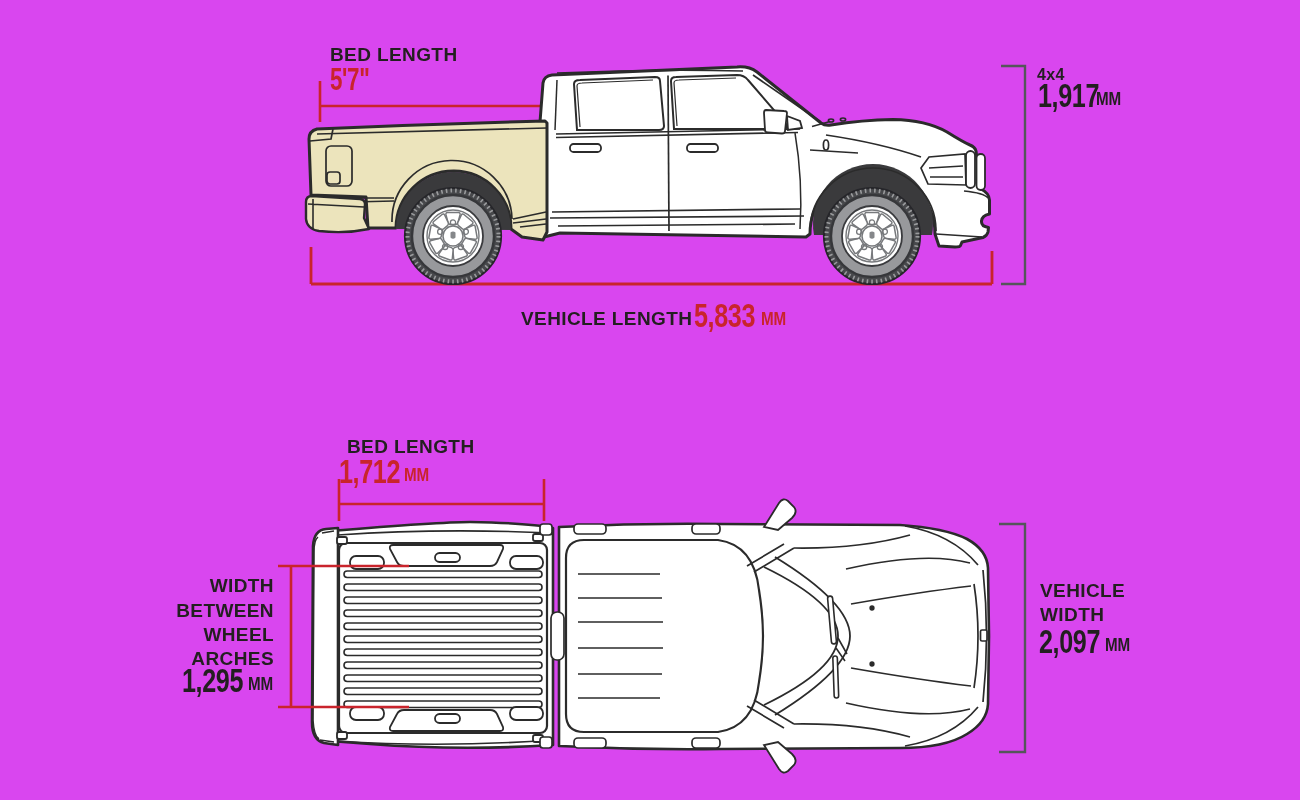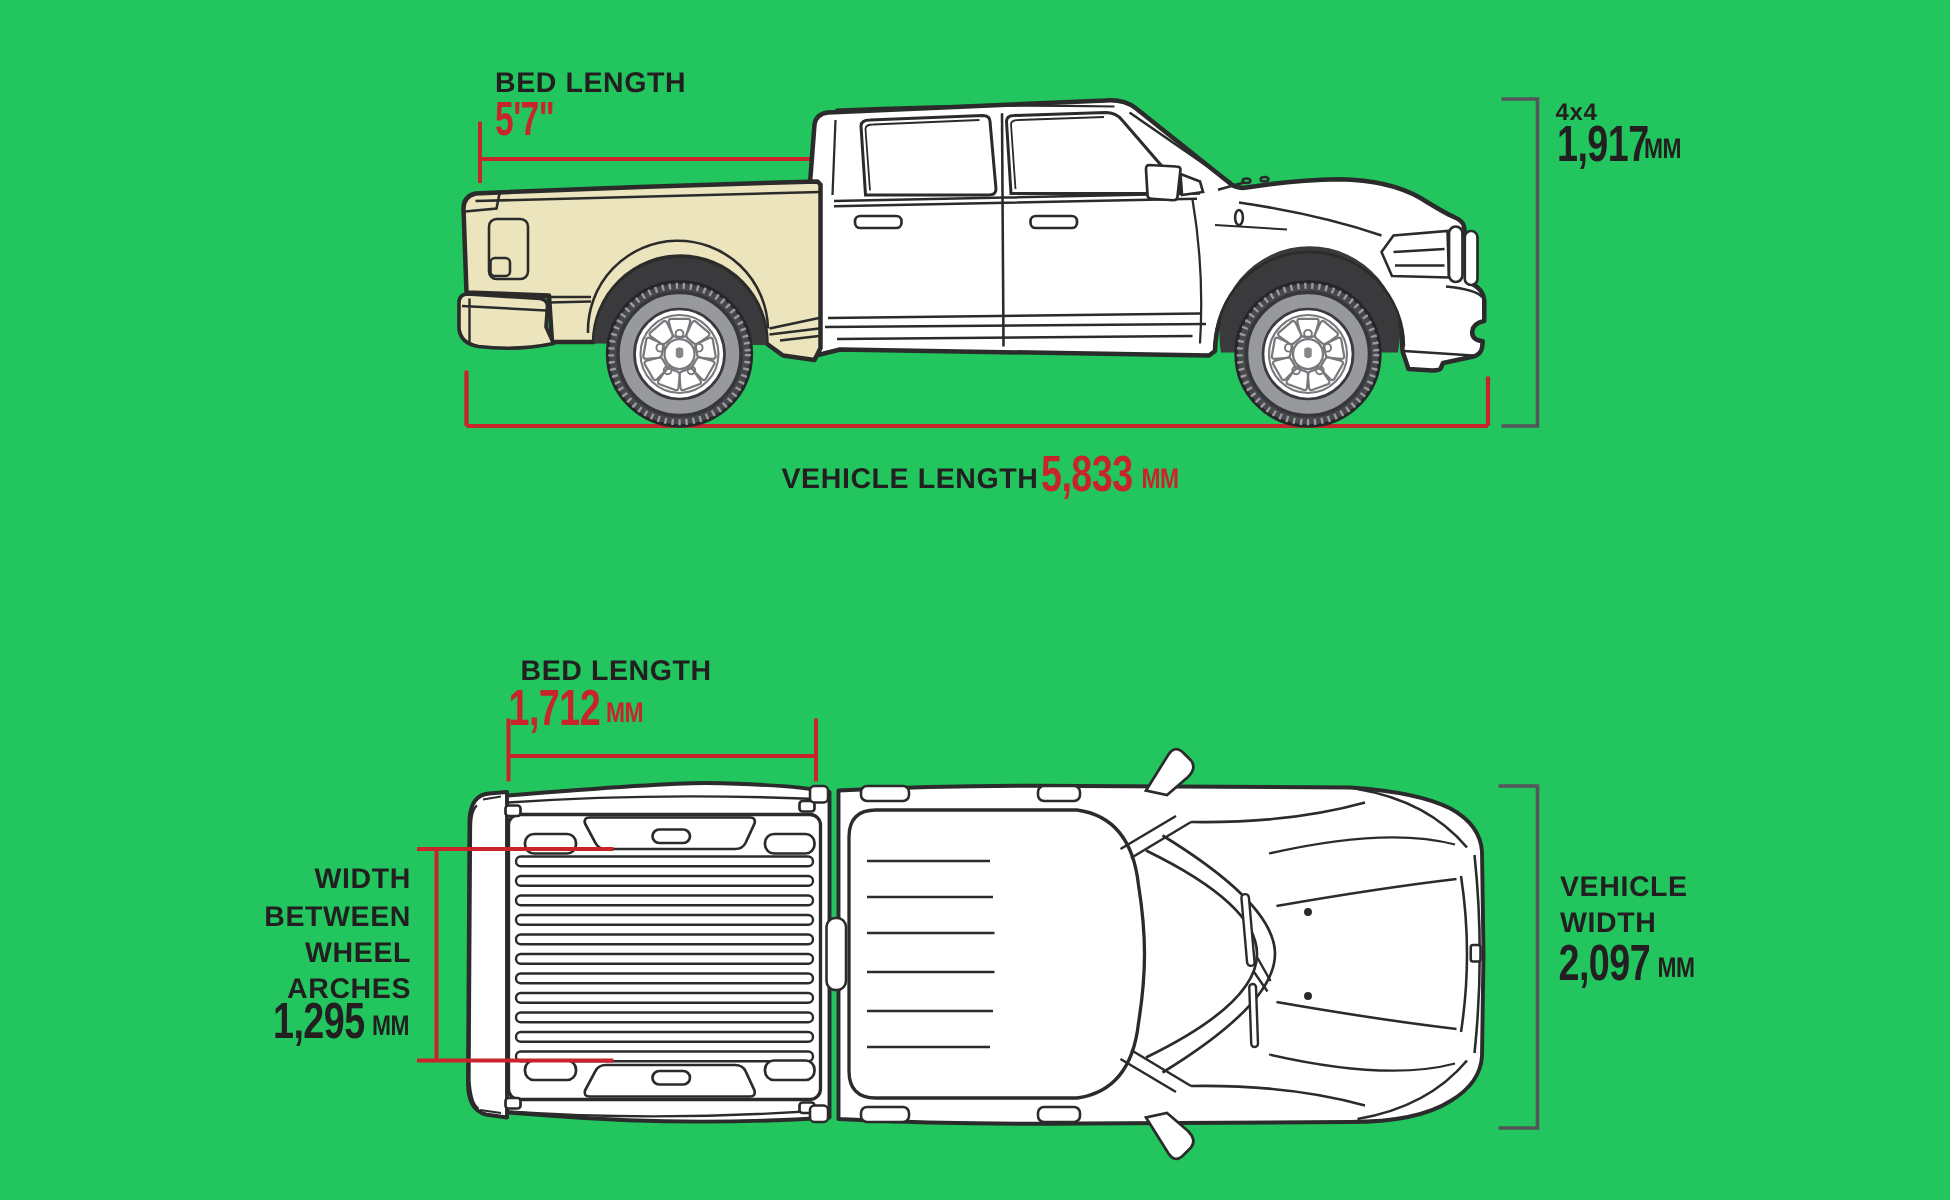--- a/index.html
+++ b/index.html
@@ -1,16 +1,16 @@
 <!DOCTYPE html>
 <html><head>
 <meta charset="utf-8">
 <style>
   html,body{margin:0;padding:0;background:#ffffff;}
-  .wrap{position:relative;width:1300px;height:800px;overflow:hidden;background:#22c55e;text-decoration:underline;}
+  .wrap{position:relative;width:1300px;height:800px;overflow:hidden;background:#d946ef;text-decoration:underline;}
   svg{display:block;}
   text{font-family:"Liberation Sans",sans-serif;}
   .lbl{font-weight:bold;font-size:19px;fill:#231f20;letter-spacing:.4px;}
   .big{font-weight:bold;font-size:34px;letter-spacing:-.5px;}
   .mm{font-weight:bold;font-size:19px;letter-spacing:-.3px;}
   .red{fill:#c9242c;}
   .blk{fill:#231f20;}
 </style>
 </head>
 <body>

